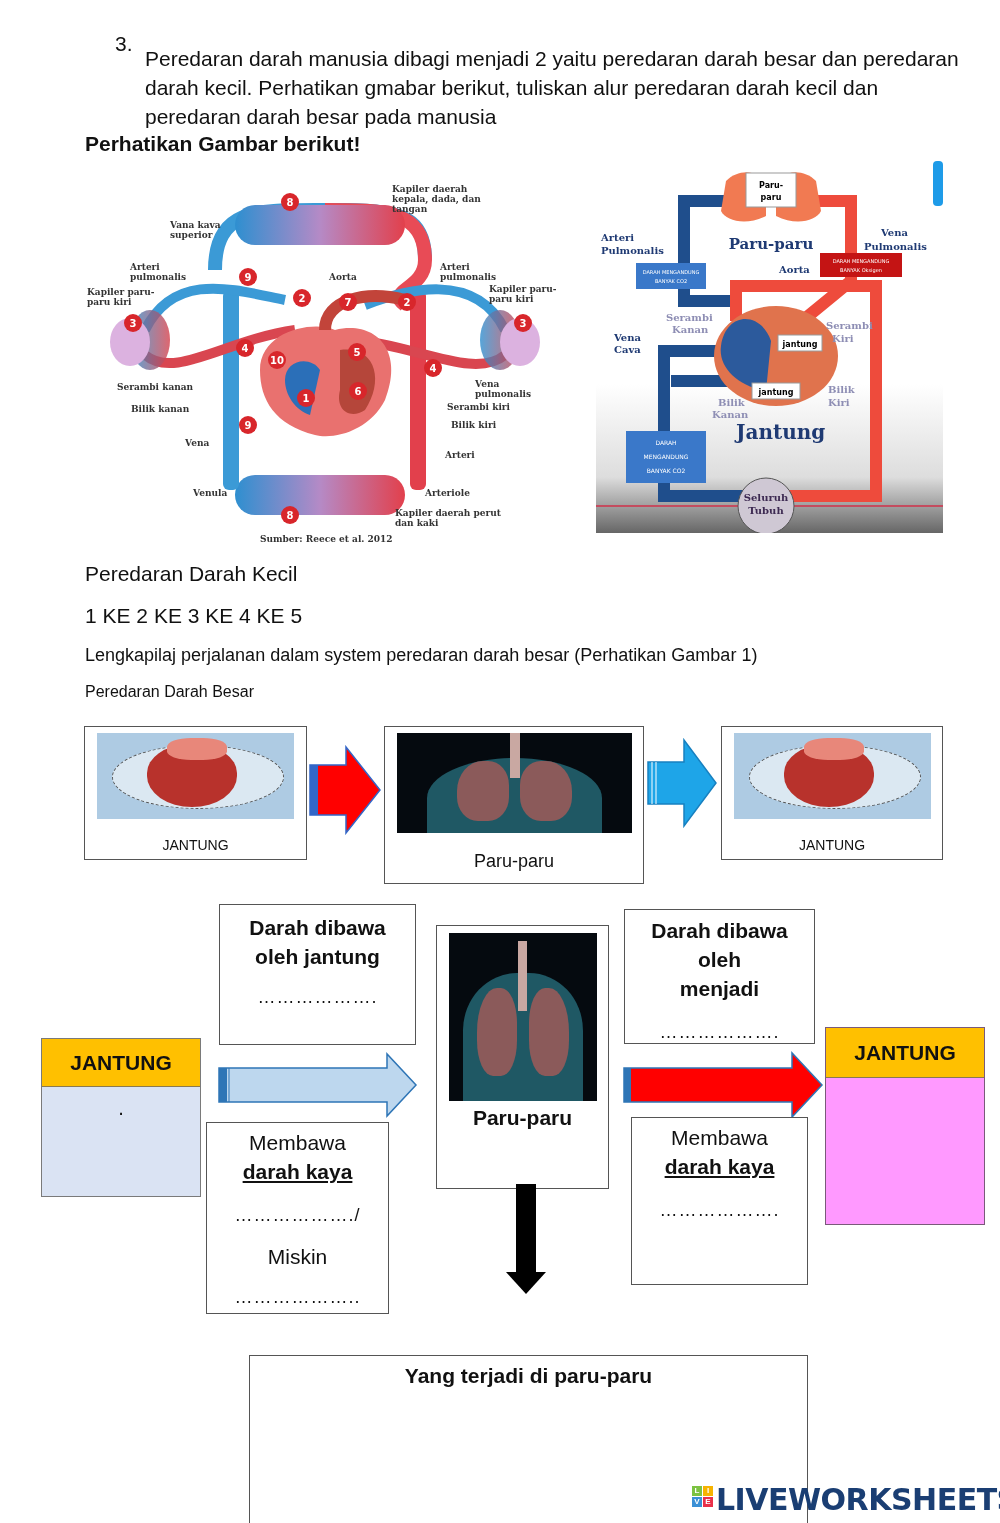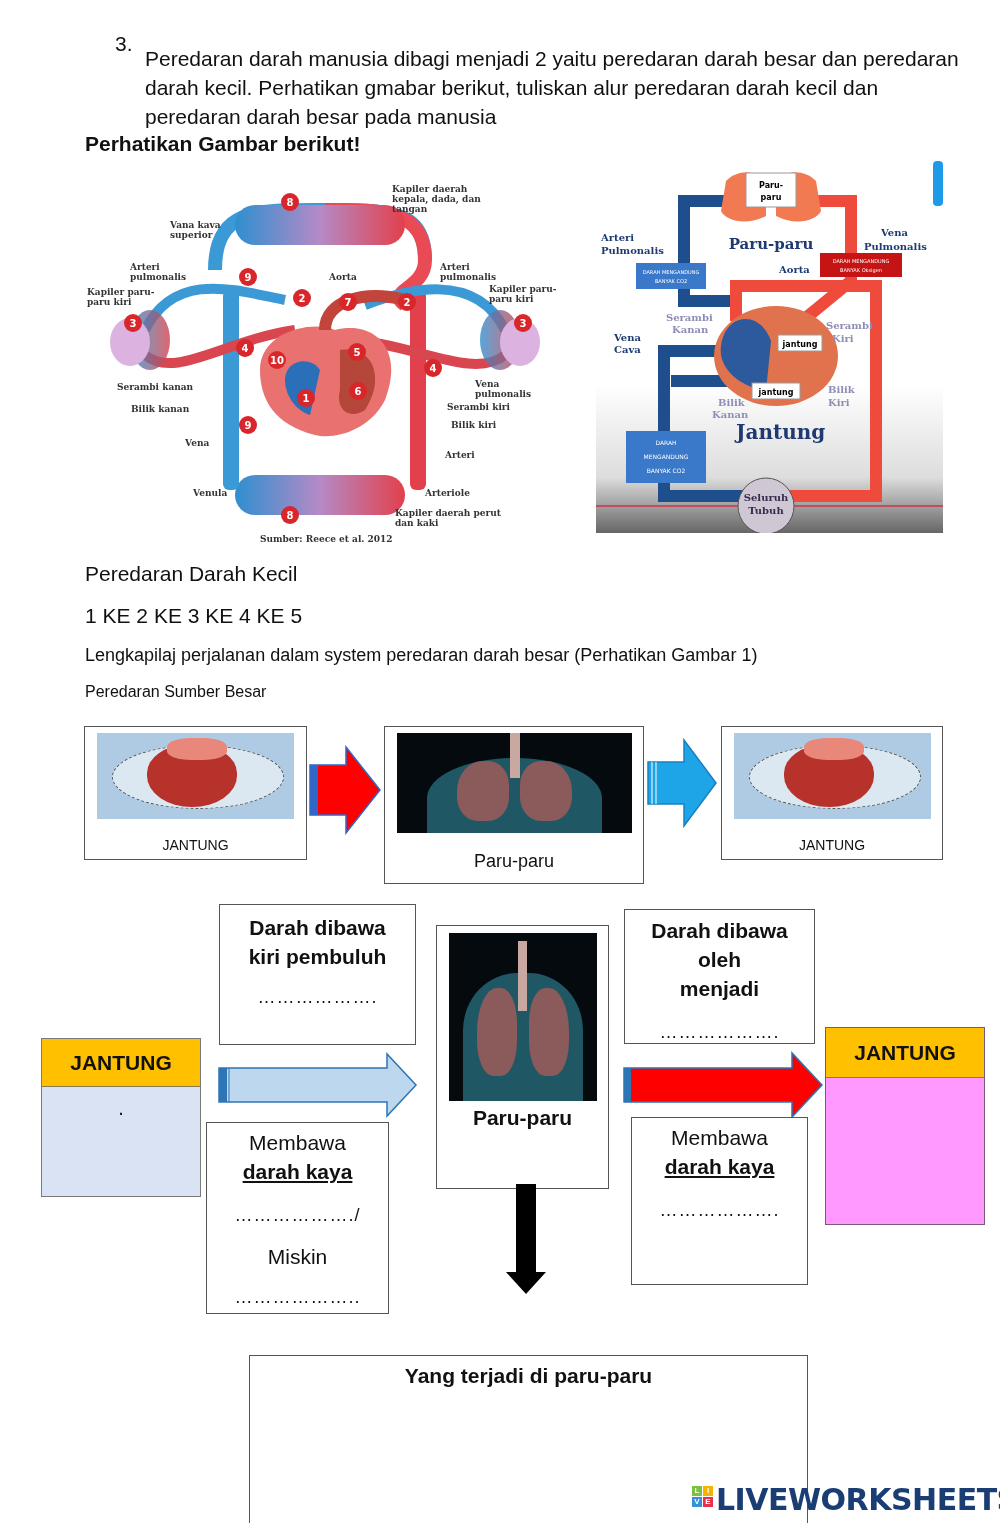--- a/index.html
+++ b/index.html
@@ -186,21 +186,21 @@
     <line x1="0" y1="345" x2="347" y2="345" stroke="#d0304a" stroke-width="1.5"></line>
     <circle cx="170" cy="345" r="28" fill="#cfc8d4" stroke="#555"></circle>
     <text x="170" y="340" font-size="10" font-weight="bold" fill="#3d2a52" text-anchor="middle" font-family="DejaVu Serif, serif">Seluruh</text>
     <text x="170" y="353" font-size="10" font-weight="bold" fill="#3d2a52" text-anchor="middle" font-family="DejaVu Serif, serif">Tubuh</text>
   </svg>
 </div>
 
 <div class="abs sec1 h-bold">Peredaran Darah Kecil</div>
 <div class="abs sec1b h-bold">1 KE 2 KE 3 KE 4 KE 5</div>
 <div class="abs instr">Lengkapilaj perjalanan dalam system peredaran darah besar (Perhatikan Gambar 1)</div>
-<div class="abs sec2 h-bold">Peredaran Sumber Besar</div>
+<div class="abs sec2 h-bold">Peredaran Darah Besar</div>
 
 <div class="box" style="left:84px;top:726px;width:223px;height:134px;">
   <div class="img-fig" style="left:12px;top:6px;width:197px;height:86px;background:#aecbe3;">
     <div style="position:absolute;left:15px;top:12px;width:170px;height:62px;border:1px dashed #555;border-radius:50%;background:#dbe8f2;"></div>
     <div style="position:absolute;left:50px;top:12px;width:90px;height:62px;border-radius:45% 45% 50% 50%;background:#b8322c;"></div>
     <div style="position:absolute;left:70px;top:5px;width:60px;height:22px;border-radius:40%;background:#e8877a;"></div>
   </div>
   <div class="cap" style="top:110px;font-size:14px;">JANTUNG</div>
 </div>
 
@@ -235,21 +235,21 @@
 </div>
 
 <div class="box" style="left:41px;top:1038px;width:160px;height:159px;background:#dae3f3;border-color:#7a7a7a;">
   <div style="position:absolute;left:0;top:0;right:0;height:47px;background:#ffc000;border-bottom:1.5px solid #8a7a50;display:flex;align-items:center;justify-content:center;font-size:21px;font-weight:bold;">JANTUNG</div>
   <div style="position:absolute;left:0;right:0;top:58px;text-align:center;font-size:20px;">.</div>
 </div>
 
 <div class="box" style="left:219px;top:904px;width:197px;height:141px;">
   <div class="cap bold-c" style="top:8px;font-size:21px;line-height:29px;">
     <div>Darah dibawa</div>
-    <div>kiri pembuluh</div>
+    <div>oleh jantung</div>
   </div>
   <div class="cap dots" style="top:82px;font-size:18px;">……………….</div>
 </div>
 
 <svg class="abs" style="left:217px;top:1052px;" width="202" height="66">
   <polygon points="2,16 170,16 170,2 199,33 170,64 170,50 2,50" fill="#bdd7ee" stroke="#2e75b6" stroke-width="1.5"></polygon>
   <rect x="2" y="16" width="8" height="34" fill="#2e75b6"></rect>
   <line x1="12" y1="16" x2="12" y2="50" stroke="#2e75b6" stroke-width="1"></line>
 </svg>
 

